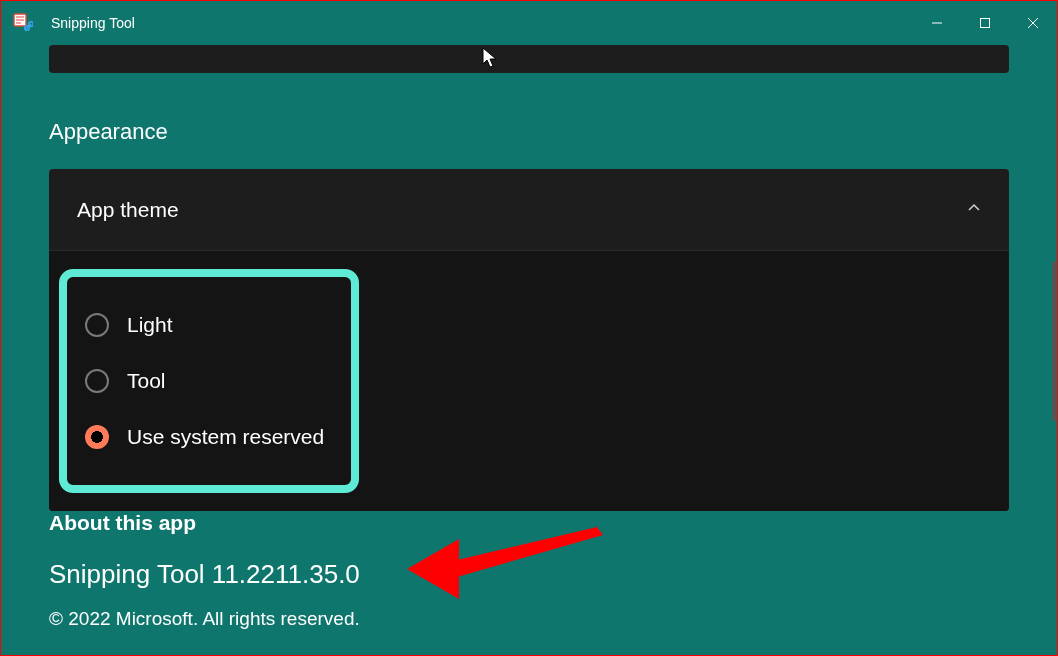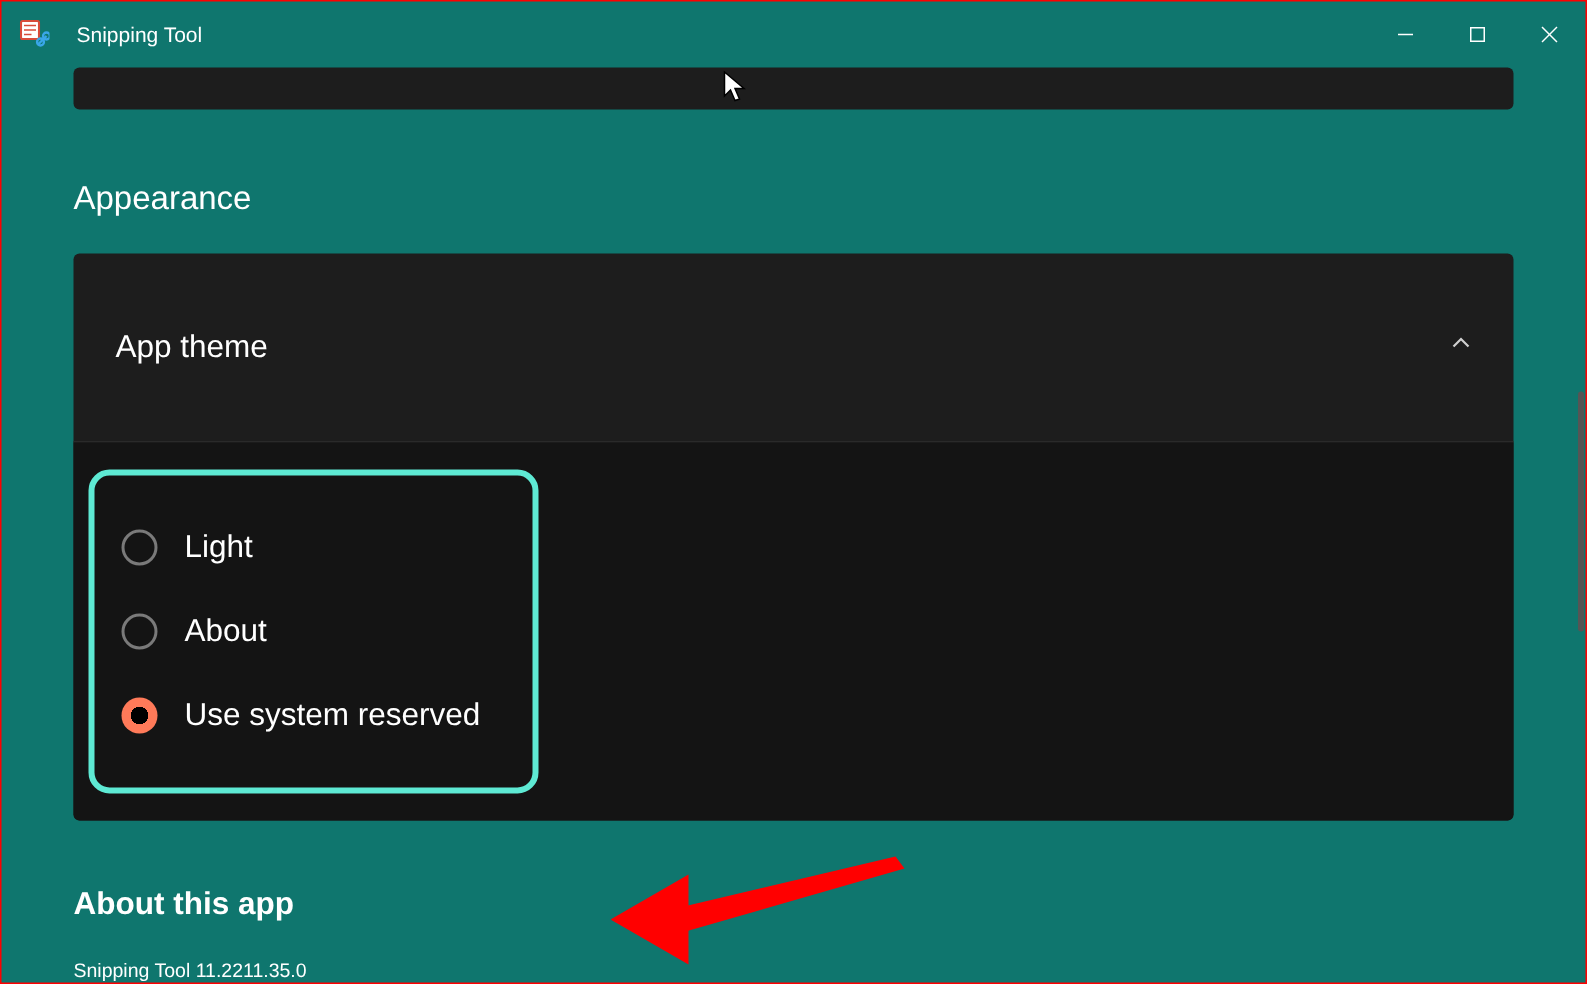--- a/index.html
+++ b/index.html
@@ -33,50 +33,50 @@
     background:#1d1d1d; height:28px; border-radius:4px; margin-bottom:46px; width:100%;
   }
   .section-title {
     font-size:22px; font-weight:400; color:#fff; margin-bottom:24px;
   }
   .expander {
     background:#1d1d1d; border-radius:4px; overflow:visible; position:relative;
   }
   .expander-header {
     display:flex; align-items:center; justify-content:space-between;
-    padding:0 28px; height:126px;
+    padding:0 28px; height:82px;
     border-bottom:1px solid #2a2a2a;
   }
   .expander-header .label { font-size:21px; color:#fff; }
   .chevron { color:#fff; }
   .chevron svg { width:14px; height:14px; stroke:#cfcfcf; stroke-width:1.5; fill:none; }
   .expander-body {
     background:#141414; padding:18px 0 18px 0; border-bottom-left-radius:4px; border-bottom-right-radius:4px;
     position:relative;
   }
   .radio-group {
     display:flex; flex-direction:column; gap:0;
     width:300px; margin-left:10px;
-    border:4px solid #5eead4; border-radius:14px;
+    border:8px solid #5eead4; border-radius:14px;
     padding:20px 18px 20px 18px;
   }
   .radio-item {
     display:flex; align-items:center; gap:18px;
     height:56px;
   }
   .radio-circle {
     width:24px; height:24px; border-radius:50%; border:2px solid #7a7a7a; position:relative; flex:0 0 auto;
   }
   .radio-item.selected .radio-circle {
     border:none; background: radial-gradient(circle, #000 0 34%, #ff7a59 34% 100%);
   }
   .radio-label { font-size:21px; color:#fff; }
   
-  .about-title { font-size:21px; font-weight:600; color:#fff; margin-top:44px; }
-  .about-line { font-size:13px; color:#ffffff; margin-top:24px; }
+  .about-title { font-size:21px; font-weight:600; color:#fff; }
+  .about-line { font-size:26px; color:#ffffff; margin-top:24px; }
   .copyright { font-size:19px; color:#ffffff; margin-top:18px; }
 
   
   .cursor {
     position:absolute; left:481px; top:46px; width:18px; height:22px; pointer-events:none;
   }
 
   
   .arrow {
     position:absolute;
@@ -148,21 +148,21 @@
 
         <div class="radio-group">
 
           <div class="radio-item">
             <span class="radio-circle"></span>
             <span class="radio-label">Light</span>
           </div>
 
           <div class="radio-item">
             <span class="radio-circle"></span>
-            <span class="radio-label">About</span>
+            <span class="radio-label">Tool</span>
           </div>
 
           <div class="radio-item selected">
             <span class="radio-circle"></span>
             <span class="radio-label">Use system reserved</span>
           </div>
 
         </div>
 
         <div class="arrow">

